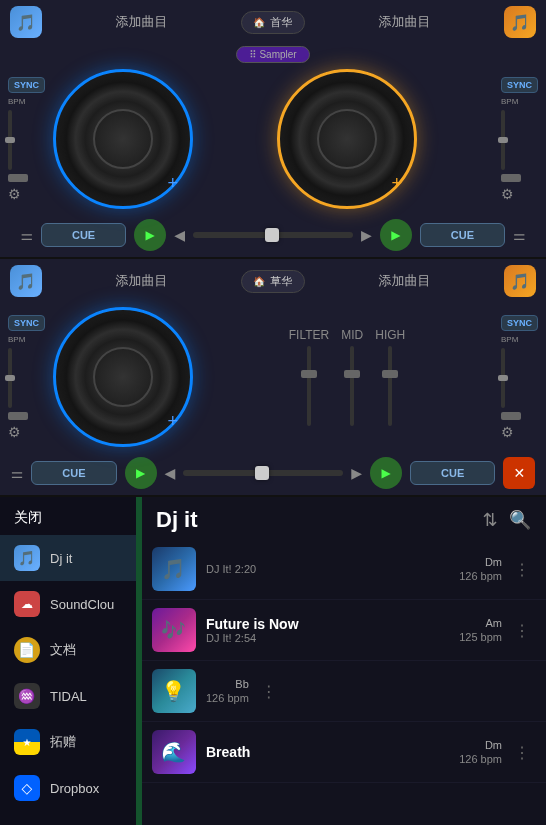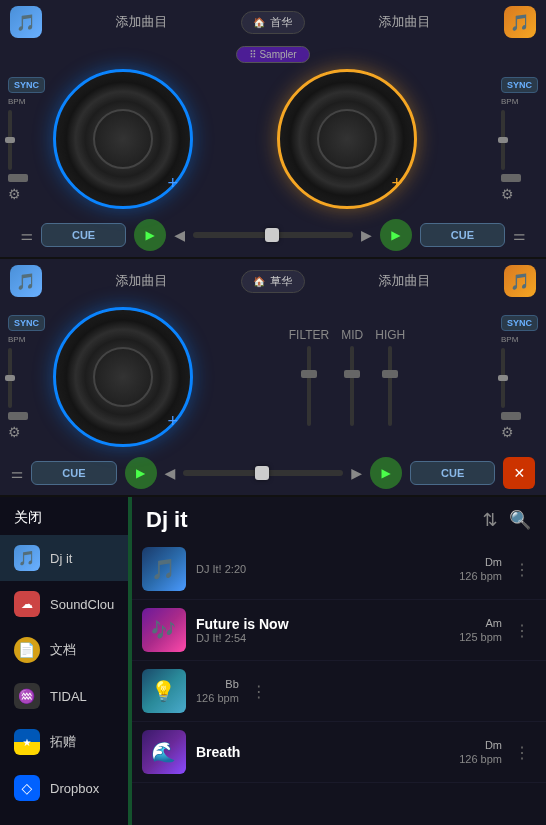--- a/index.html
+++ b/index.html
@@ -282,23 +282,23 @@
 
     
     .library-section {
       flex: 1;
       background: #12121e;
       display: flex;
       overflow: hidden;
     }
 
     .library-sidebar {
-      width: 132px;
+      width: 142px;
       background: #0e0e1a;
-      border-right: 4px solid #14532d;
+      border-right: 6px solid #14532d;
       display: flex;
       flex-direction: column;
       padding: 0;
       flex-shrink: 0;
     }
 
     .library-close-btn {
       padding: 12px 14px 8px;
       font-size: 14px;
       color: #fff;

